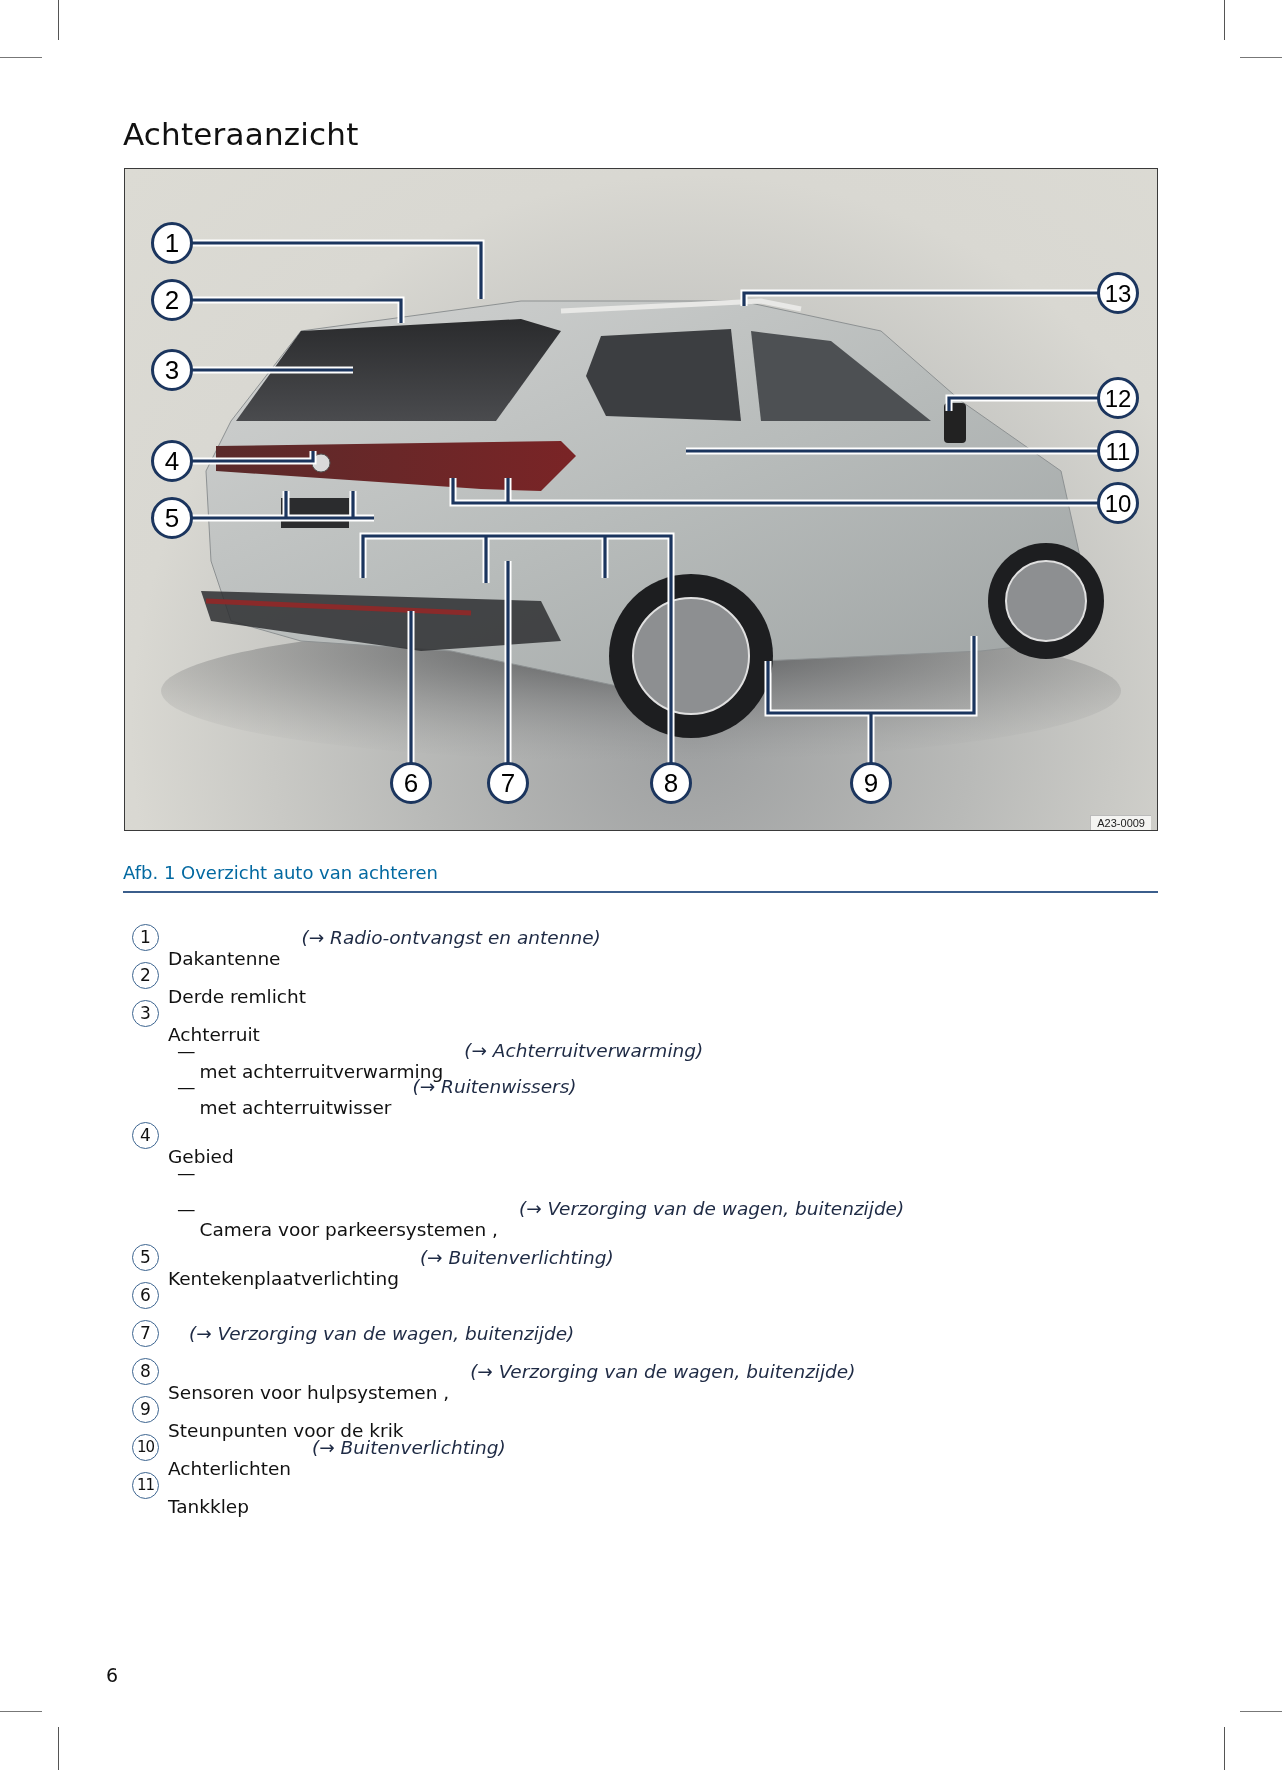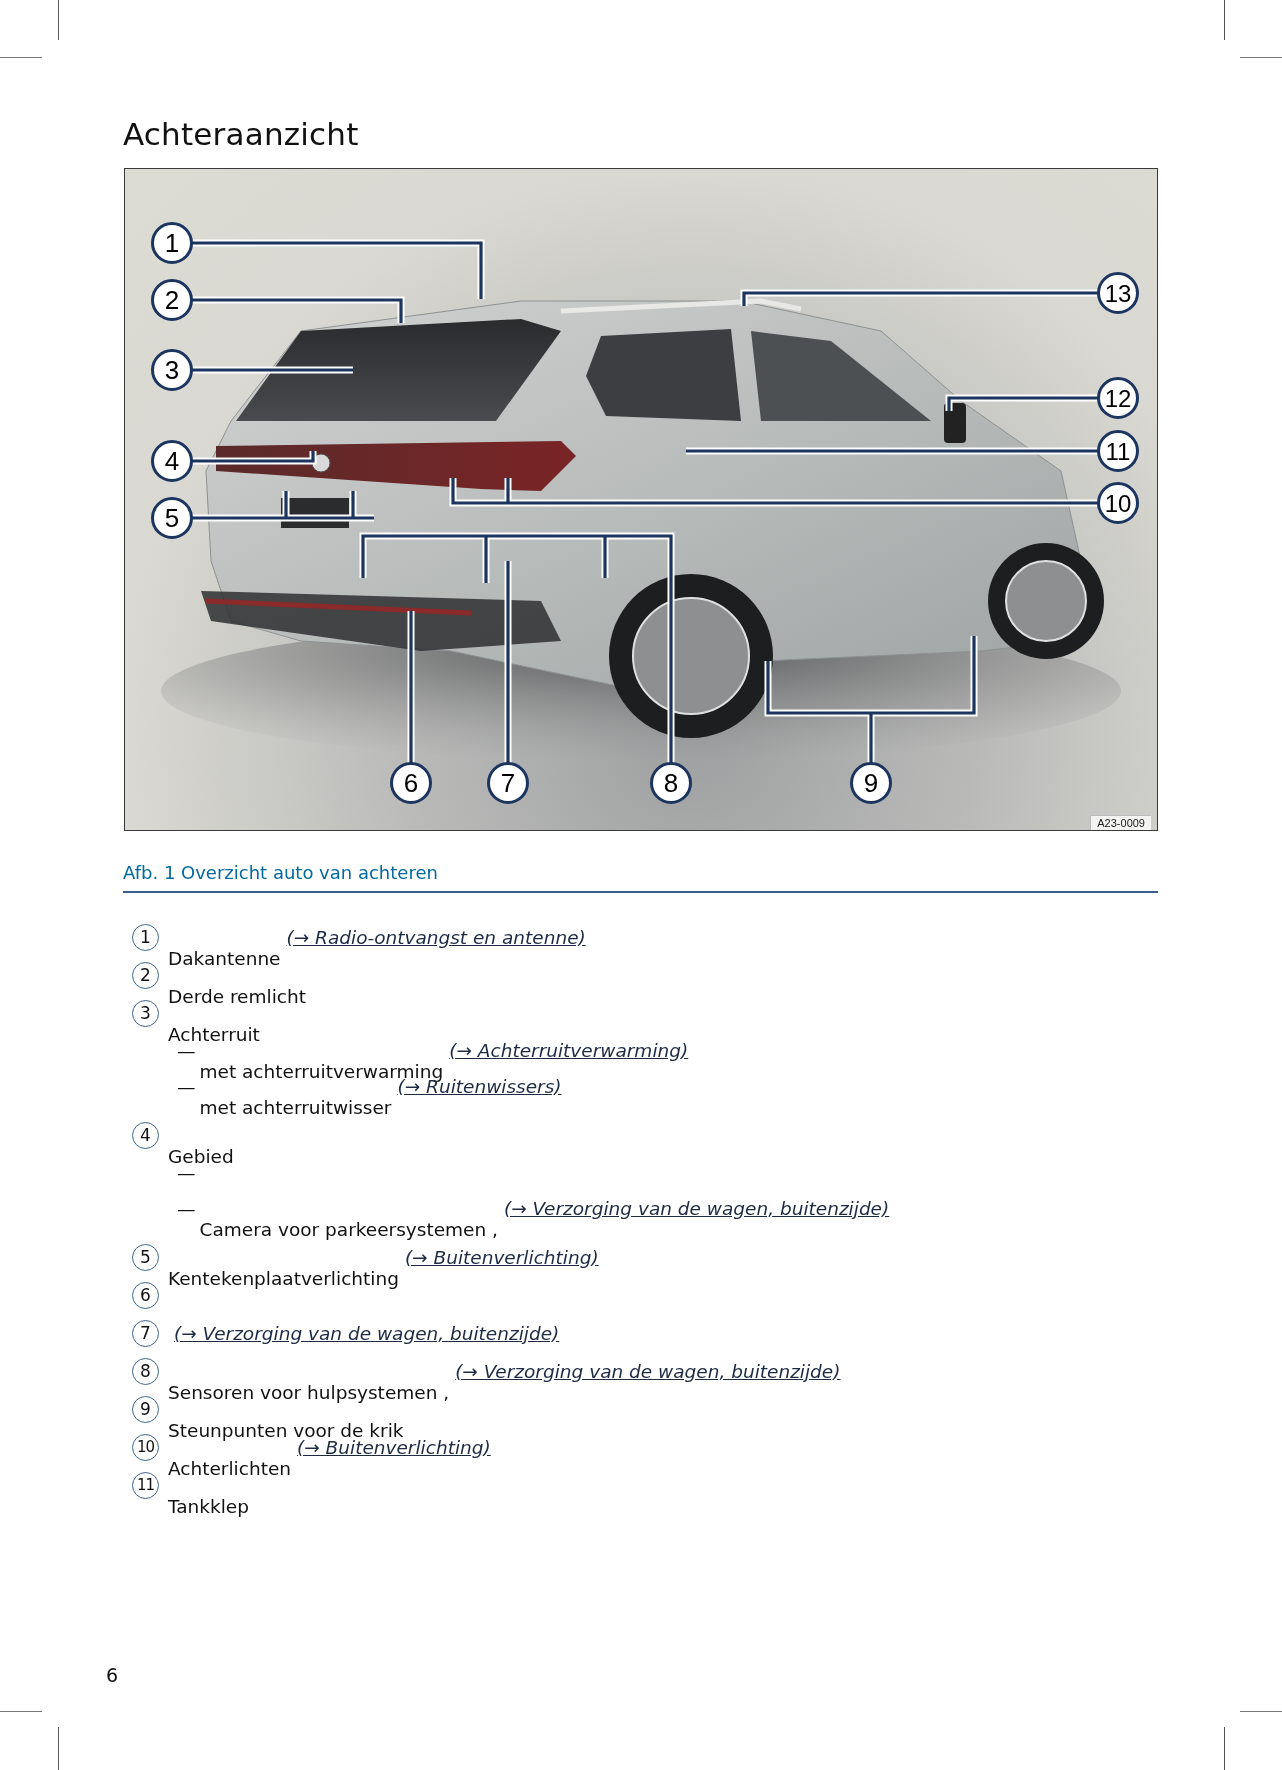--- a/index.html
+++ b/index.html
@@ -19,21 +19,21 @@
   .caption { position: absolute; left: 123px; top: 846px; font-size: 18px; color: #0369a1; margin-top: 16px; }
   .rule { position: absolute; left: 123px; top: 891px; width: 1035px; height: 2px; background: #3b5e8c; }
   .legend { position: absolute; left: 132px; top: 918px; width: 1000px; }
   .legend-item { position: relative; height: 38px; display: flex; align-items: center; font-size: 18.5px; }
   .legend-item.gap { margin-top: 12px; }
   .num { width: 27px; height: 27px; border: 1.6px solid #3d6590; border-radius: 50%;
          display: inline-flex; align-items: center; justify-content: center; font-size: 17px;
          box-sizing: border-box; margin-right: 9px; color: #111; flex-shrink: 0; }
   .num.two { font-size: 15px; letter-spacing: -1px; }
   .label { white-space: nowrap; margin-top: 43px; }
-  .ref { font-style: italic; text-decoration: underline; color: #1e2a44; margin-left: 6px; cursor: pointer; }
+  .ref { font-style: italic; color: #1e2a44; margin-left: 21px; cursor: pointer; }
   .sub { position: relative; height: 36px; display: flex; align-items: center; font-size: 18.5px; padding-left: 45px; }
   .dash { margin-right: 4px; }
   .page-num { position: absolute; left: 106px; top: 1664px; font-size: 19px; color: #111; }
 </style>
 </head>
 <body>
 
 <div class="crop v" style="left:58px;top:0;height:40px;"></div>
 <div class="crop h" style="left:0;top:57px;width:42px;"></div>
 <div class="crop v" style="left:1224px;top:0;height:40px;"></div>

